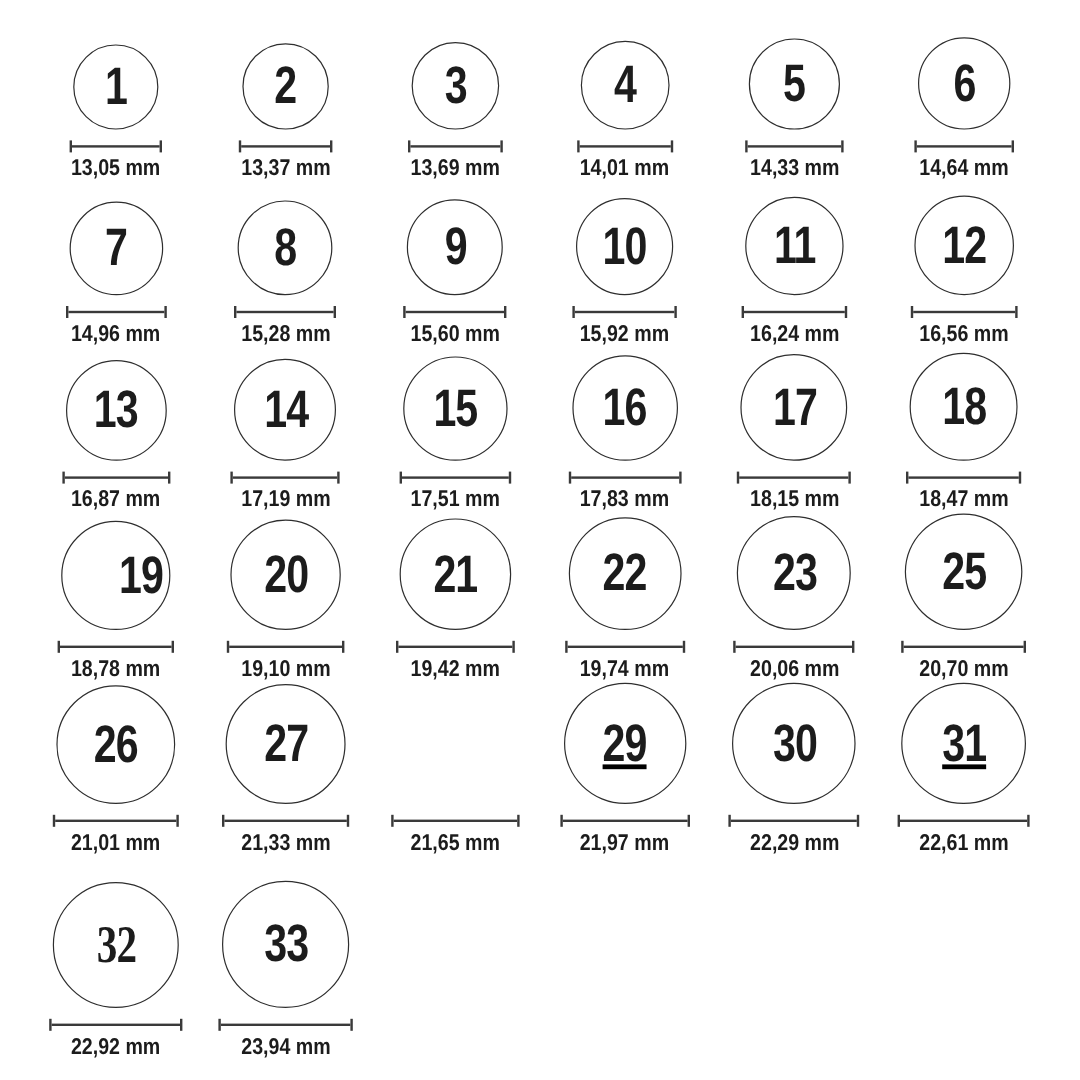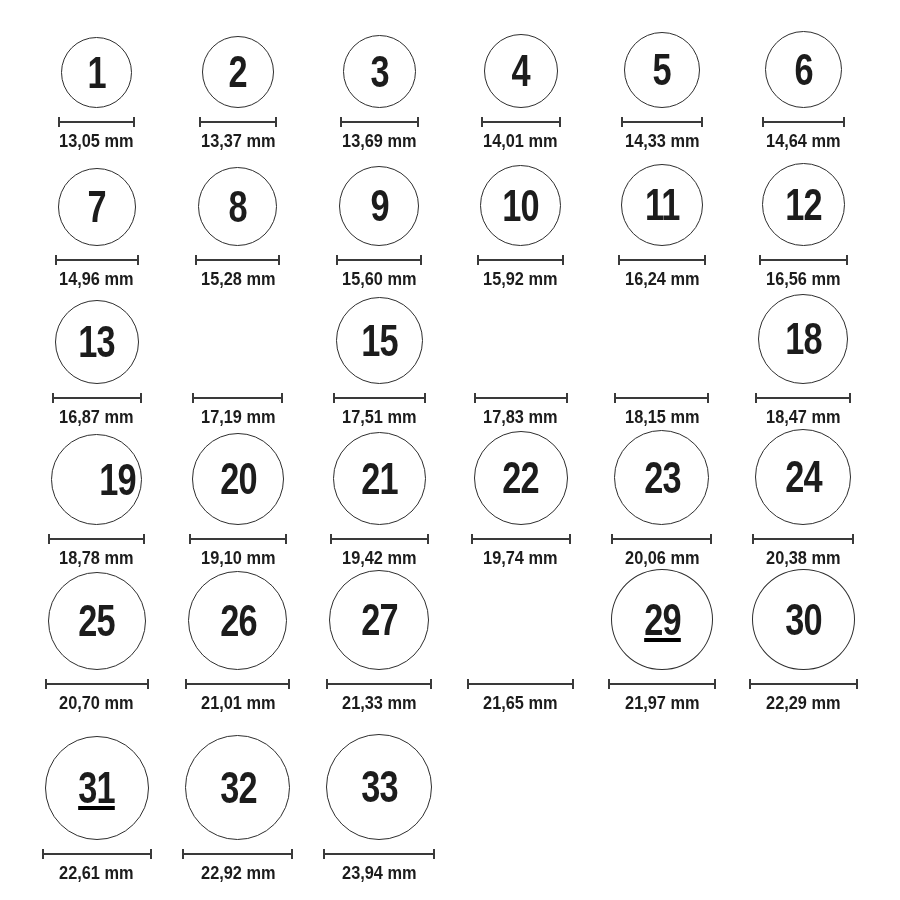--- a/index.html
+++ b/index.html
@@ -172,38 +172,47 @@
 
   <div class="cell">
     <div class="circle" style="width: 84px; height: 84px;">
       <span class="num">13</span>
     </div>
     <div class="dim-line" style="width: 90px;"></div>
     <div class="dlabel">16,87 mm</div>
   </div>
 
   <div class="cell">
+    <div class="circle" style="width: 85px; height: 85px;">
+      <span class="num">14</span>
+    </div>
     <div class="dim-line" style="width: 91px;"></div>
     <div class="dlabel">17,19 mm</div>
   </div>
 
   <div class="cell">
     <div class="circle" style="width: 87px; height: 87px;">
       <span class="num">15</span>
     </div>
     <div class="dim-line" style="width: 93px;"></div>
     <div class="dlabel">17,51 mm</div>
   </div>
 
   <div class="cell">
+    <div class="circle" style="width: 88px; height: 88px;">
+      <span class="num">16</span>
+    </div>
     <div class="dim-line" style="width: 94px;"></div>
     <div class="dlabel">17,83 mm</div>
   </div>
 
   <div class="cell">
+    <div class="circle" style="width: 89px; height: 89px;">
+      <span class="num">17</span>
+    </div>
     <div class="dim-line" style="width: 95px;"></div>
     <div class="dlabel">18,15 mm</div>
   </div>
 
   <div class="cell">
     <div class="circle" style="width: 90px; height: 90px;">
       <span class="num">18</span>
     </div>
     <div class="dim-line" style="width: 96px;"></div>
     <div class="dlabel">18,47 mm</div>
@@ -242,27 +251,20 @@
   </div>
 
   <div class="cell">
     <div class="circle" style="width: 95px; height: 95px;">
       <span class="num">23</span>
     </div>
     <div class="dim-line" style="width: 101px;"></div>
     <div class="dlabel">20,06 mm</div>
   </div>
 
-  <div class="cell">
-    <div class="circle" style="width: 96px; height: 96px;">
-      <span class="num">24</span>
-    </div>
-    <div class="dim-line" style="width: 102px;"></div>
-    <div class="dlabel">20,38 mm</div>
-  </div>
 
   <div class="cell">
     <div class="circle" style="width: 98px; height: 98px;">
       <span class="num">25</span>
     </div>
     <div class="dim-line" style="width: 104px;"></div>
     <div class="dlabel">20,70 mm</div>
   </div>
 
   <div class="cell">
@@ -304,21 +306,21 @@
 
   <div class="cell">
     <div class="circle" style="width: 104px; height: 104px; text-decoration: underline;">
       <span class="num">31</span>
     </div>
     <div class="dim-line" style="width: 110px;"></div>
     <div class="dlabel">22,61 mm</div>
   </div>
 
   <div class="cell">
-    <div class="circle" style="width: 105px; height: 105px;">
+    <div class="circle" style="width: 105px; height: 105px; font-family: Liberation Serif, serif;">
       <span class="num">32</span>
     </div>
     <div class="dim-line" style="width: 111px;"></div>
     <div class="dlabel">22,92 mm</div>
   </div>
 
   <div class="cell">
     <div class="circle" style="width: 106px; height: 106px;">
       <span class="num">33</span>
     </div>

